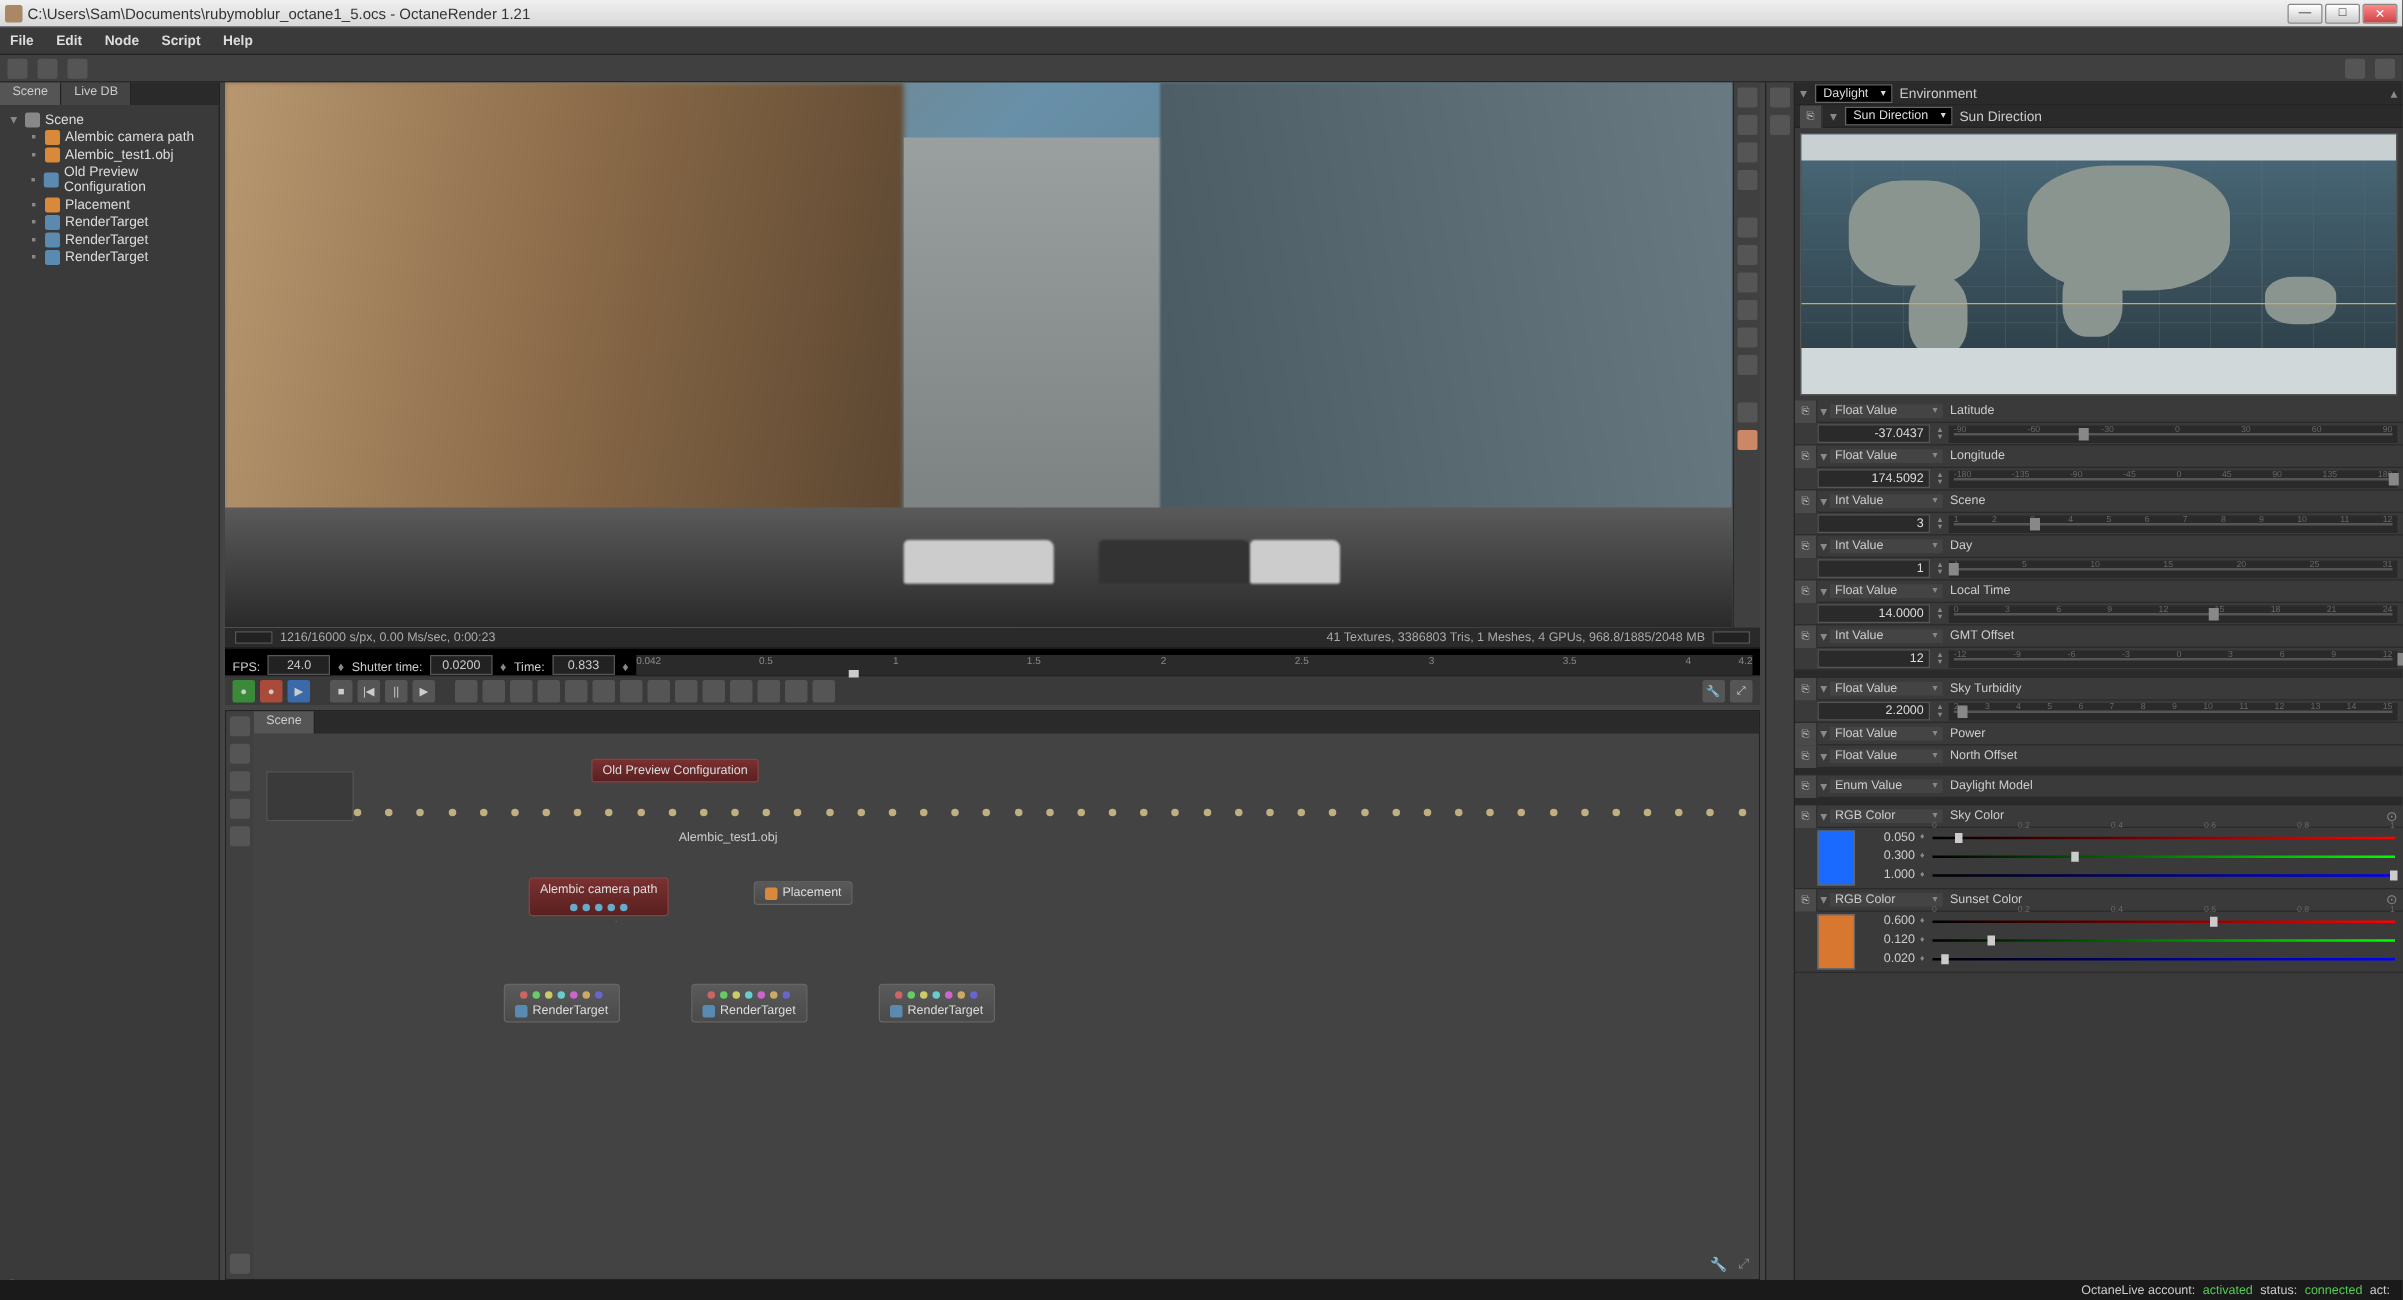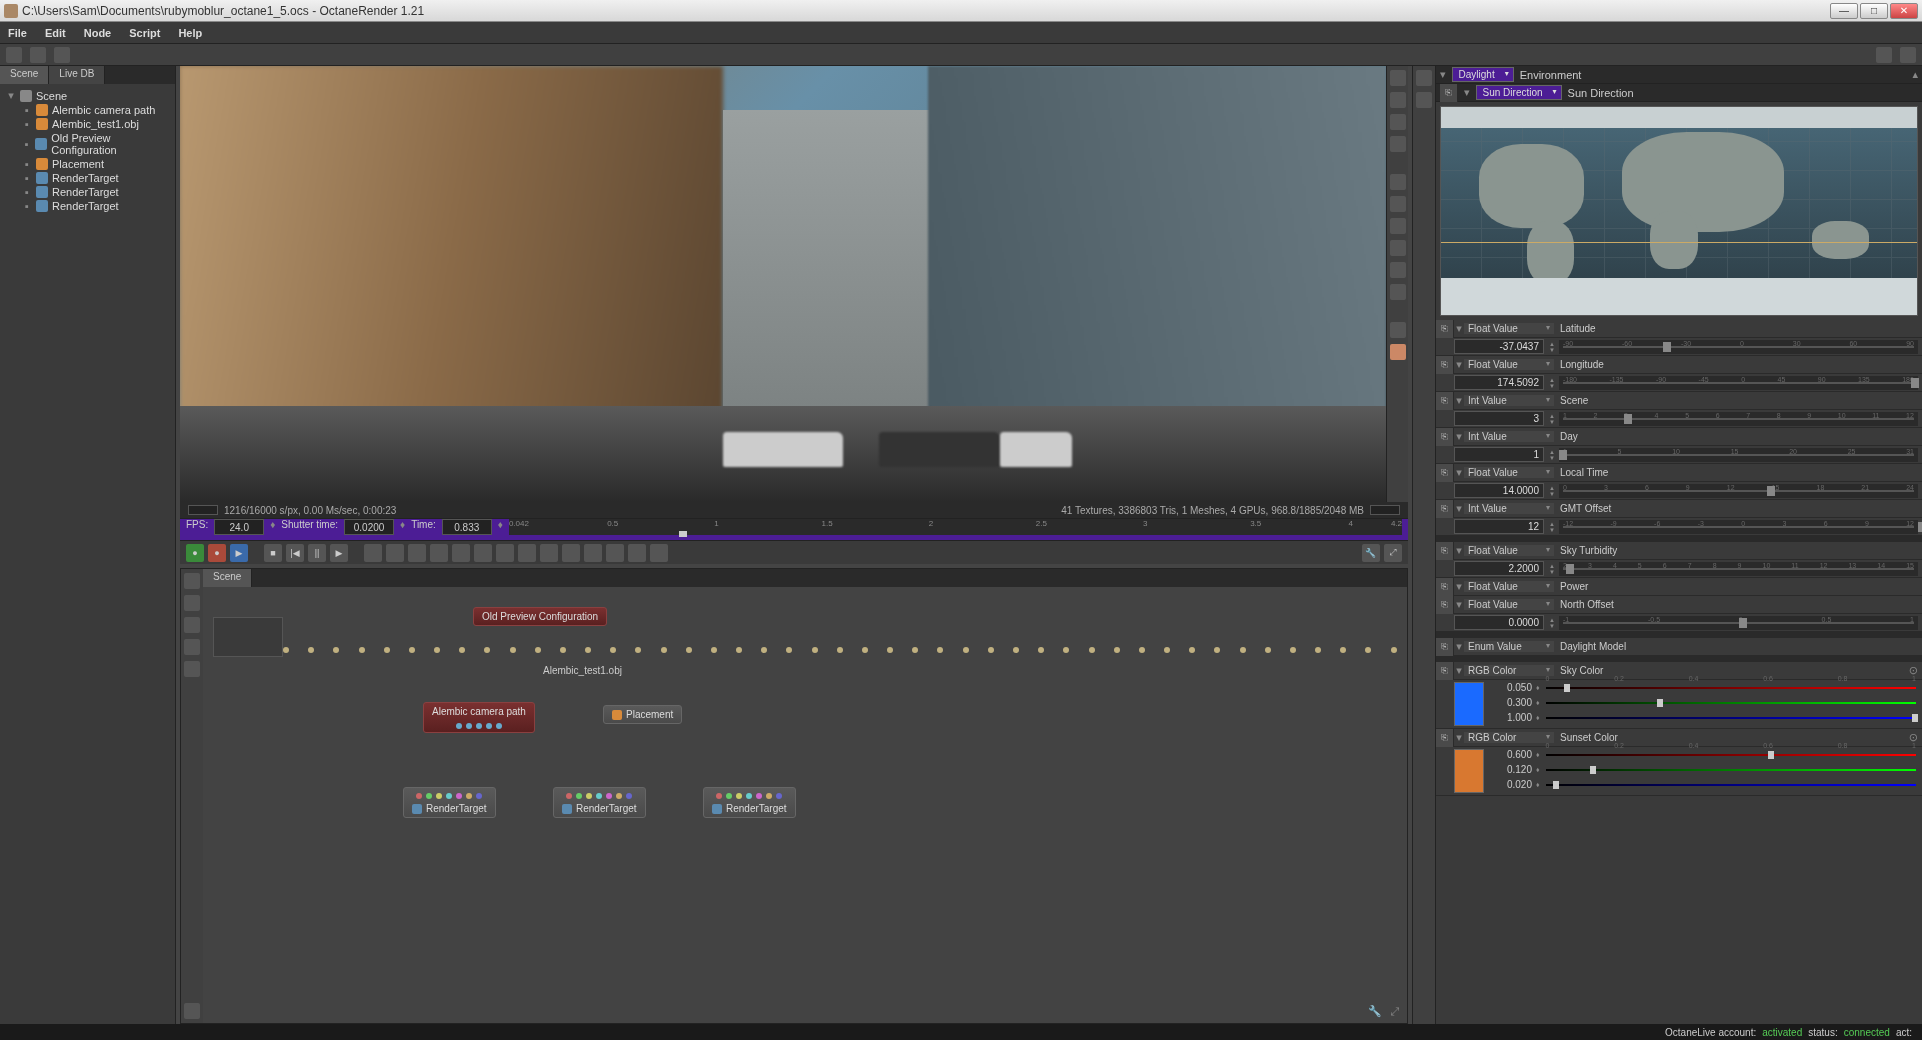--- a/index.html
+++ b/index.html
@@ -29,21 +29,21 @@
 .viewport-toolbar { width:22px; background:#404040; display:flex; flex-direction:column; gap:6px; padding:4px 3px; border-left:1px solid #222; }
 .viewport-area { display:flex; height:436px; margin:0 4px; }
 .render-view { flex:1; background:linear-gradient(135deg,#8a7050 0%,#6890a8 40%,#5a7a8a 70%,#3a4a52 100%); position:relative; overflow:hidden; }
 .building-left { position:absolute; left:0; top:0; width:45%; height:90%; background:linear-gradient(100deg,#b89870 0%,#8a6a48 50%,#5a4530 100%); filter:blur(2px); }
 .building-right { position:absolute; right:0; top:0; width:38%; height:88%; background:linear-gradient(260deg,#6a7a82 0%,#4a5a62 100%); filter:blur(1px); }
 .building-mid { position:absolute; left:45%; top:10%; width:20%; height:75%; background:linear-gradient(#9aa0a0,#7a8080); }
 .street { position:absolute; bottom:0; left:0; right:0; height:22%; background:linear-gradient(#5a5a5a,#2a2a2a); }
 .car { position:absolute; bottom:8%; width:10%; height:8%; background:#ccc; border-radius:4px 6px 2px 2px; filter:blur(1px); }
 .statusrow { height:16px; background:#2a2a2a; display:flex; align-items:center; padding:0 8px; font-size:10px; color:#aaa; margin:0 4px; }
 .statusrow .spacer { flex:1; }
-.timeline-controls { height:22px; background:#4c1d95; display:flex; align-items:flex-start; padding:0 6px; gap:6px; margin:0 4px; font-size:10px; border-top:1px solid #222; }
+.timeline-controls { height:22px; background:#000000; display:flex; align-items:flex-end; padding:0 6px; gap:6px; margin:0 4px; font-size:10px; border-top:1px solid #222; }
 .numbox { width:50px; height:16px; background:#222; border:1px solid #555; color:#ccc; text-align:center; font-size:10px; }
 .tick-ruler { flex:1; height:16px; background:#2a2a2a; position:relative; font-size:8px; color:#888; }
 .tick-ruler span { position:absolute; top:0; }
 .play-controls { height:24px; background:#3a3a3a; display:flex; align-items:center; padding:0 6px; gap:4px; margin:0 4px; border-top:1px solid #222; }
 .pbtn { width:18px; height:18px; background:#555; border-radius:2px; cursor:pointer; display:flex; align-items:center; justify-content:center; font-size:9px; }
 .nodegraph-wrap { flex:1; display:flex; margin:4px 4px 0 4px; background:#444; border:1px solid #222; }
 .ng-left { width:22px; background:#404040; display:flex; flex-direction:column; gap:6px; padding:4px 3px; }
 .ng-main { flex:1; display:flex; flex-direction:column; }
 .ng-tabs { height:18px; background:#2a2a2a; display:flex; }
 .ng-canvas { flex:1; background:#434343; position:relative; overflow:hidden; }
@@ -52,21 +52,21 @@
 .node-port { width:6px; height:6px; border-radius:50%; background:#888; display:inline-block; }
 .port-row { display:flex; gap:4px; justify-content:center; margin-top:2px; }
 .mini-panel { position:absolute; left:10px; top:30px; width:70px; height:40px; background:#3a3a3a; border:1px solid #555; }
 .ruler-dots { position:absolute; left:80px; right:10px; top:60px; height:12px; display:flex; justify-content:space-between; }
 .ruler-dots span { width:6px; height:6px; background:#c0b080; border-radius:50%; }
 svg.wires { position:absolute; inset:0; pointer-events:none; }
 .right-area { width:510px; display:flex; background:#333; }
 .right-toolbar { width:24px; background:#404040; display:flex; flex-direction:column; gap:6px; padding:4px 3px; border-left:1px solid #222; border-right:1px solid #222; }
 .right-panel { flex:1; background:#3a3a3a; display:flex; flex-direction:column; overflow-y:auto; }
 .rp-header { height:18px; background:#2a2a2a; display:flex; align-items:center; padding:0 4px; gap:6px; border-bottom:1px solid #222; }
-.dropdown { background:#4c1d95; border:1px solid #666; padding:1px 18px 1px 6px; font-size:10px; color:#ddd; position:relative; }
+.dropdown { background:#000000; border:1px solid #666; padding:1px 18px 1px 6px; font-size:10px; color:#ddd; position:relative; }
 .dropdown::after { content:"▾"; position:absolute; right:4px; font-size:8px; }
 .param-row { display:flex; align-items:center; height:18px; border-bottom:1px solid #2a2a2a; }
 .param-btn { width:18px; height:18px; background:#4a4a4a; border-right:1px solid #2a2a2a; display:flex; align-items:center; justify-content:center; font-size:8px; cursor:pointer; }
 .param-type { width:90px; padding:0 4px; font-size:10px; background:#444; position:relative; }
 .param-type::after { content:"▾"; position:absolute; right:4px; font-size:8px; color:#888; }
 .param-label { padding:0 6px; font-size:10px; color:#ccc; flex-shrink:0; width:90px; }
 .param-slider { flex:1; height:14px; background:#2a2a2a; position:relative; margin-right:4px; }
 .param-slider .track { position:absolute; top:6px; left:4px; right:4px; height:2px; background:#555; }
 .param-slider .thumb { position:absolute; top:2px; width:8px; height:10px; background:#888; }
 .param-ticks { position:absolute; inset:0; display:flex; justify-content:space-between; padding:0 4px; font-size:7px; color:#666; align-items:flex-start; }
@@ -643,38 +643,20 @@
     <span style="color:#888;width:10px;text-align:center;">▾</span>
     <div class="param-type">Float Value</div>
     <div class="param-label">Power</div>
   </div>
           <div class="param-row">
     <div class="param-btn">⎘</div>
     <span style="color:#888;width:10px;text-align:center;">▾</span>
     <div class="param-type">Float Value</div>
     <div class="param-label">North Offset</div>
   </div>
-  <div class="param-value-row">
-    <input class="param-numbox" value="0.0000" style="">
-    <div class="spinner">
-              <span>▲</span>
-              <span>▼</span>
-            </div>
-    <div class="param-slider">
-      <div class="param-ticks">
-                <span>-1</span>
-                <span>-0.5</span>
-                <span>0</span>
-                <span>0.5</span>
-                <span>1</span>
-              </div>
-      <div class="track"></div>
-              <div class="thumb" style="left:50%;"></div>
-    </div>
-  </div>
         </div>
       <div class="section-gap"></div>
 
       <div class="param-row">
         <div class="param-btn">⎘</div>
         <span style="color:#888;width:10px;text-align:center;">▾</span>
         <div class="param-type">Enum Value</div>
         <div class="param-label">Daylight Model</div>
       </div>
       <div class="section-gap"></div>

